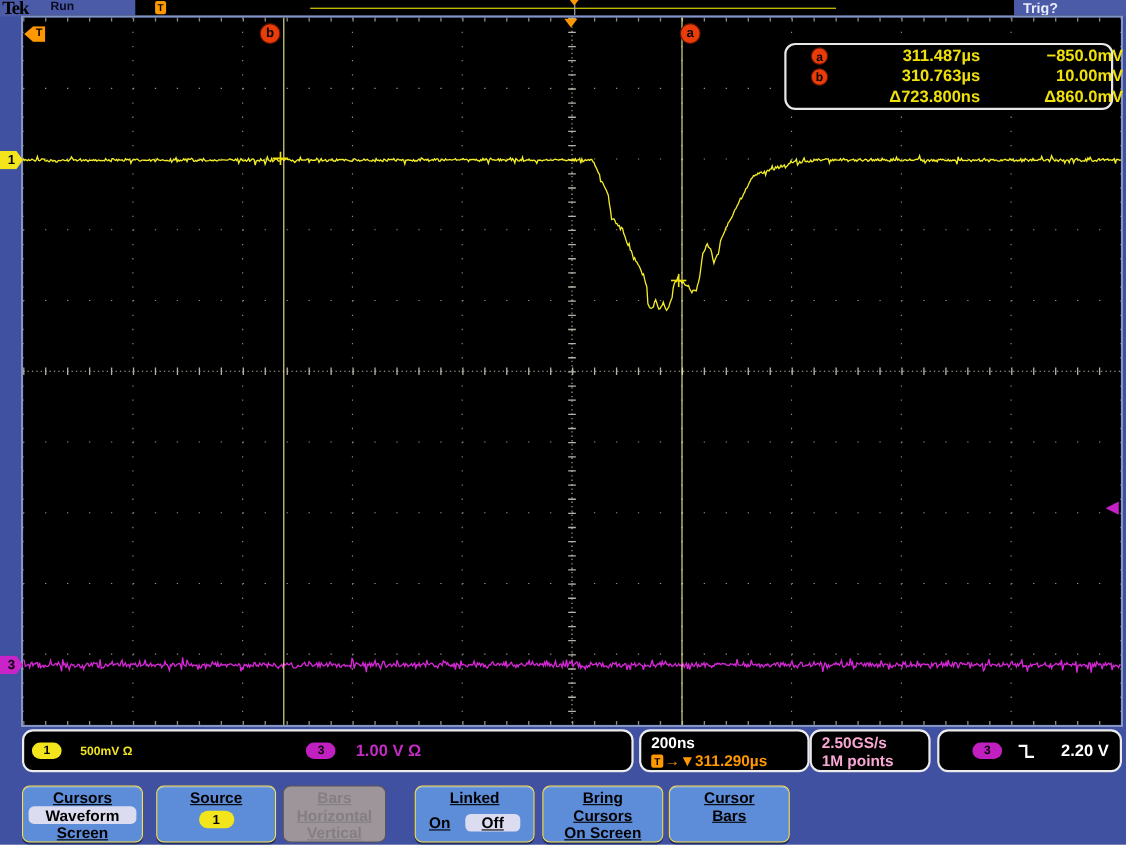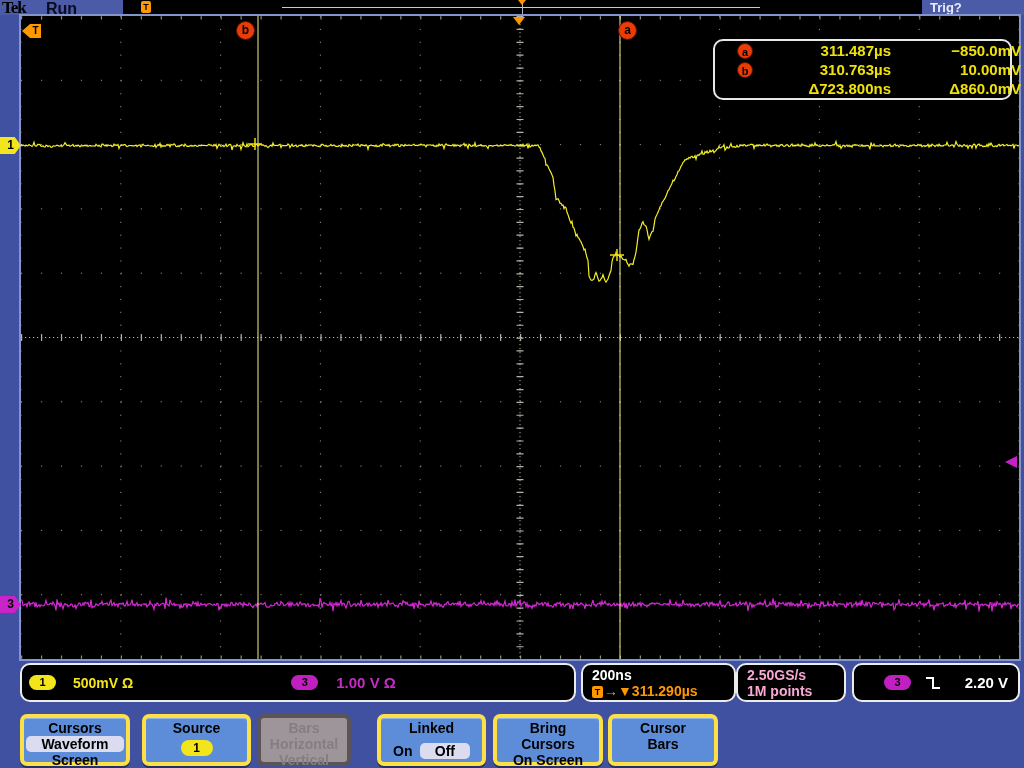--- a/index.html
+++ b/index.html
@@ -2,21 +2,21 @@
 <html><head>
 <meta charset="utf-8">
 <style>
   html,body{margin:0;padding:0;}
   .screen{position:relative;width:1024px;height:768px;background:#4151a1;overflow:hidden;
     font-family:"Liberation Sans","DejaVu Sans",sans-serif;}
   
   .topbar{position:absolute;left:0;top:0;width:1024px;height:15px;background:#4c5ba8;}
   .tek-logo{position:absolute;left:2px;top:-2px;color:#000;font-family:"Liberation Serif","DejaVu Serif",serif;
     font-weight:bold;font-size:17px;letter-spacing:-1px;}
-  .run-status{position:absolute;left:46px;top:0px;color:#0a0a20;font-weight:bold;font-size:16px;}
+  .run-status{position:absolute;left:46px;top:0px;color:#0a0a20;font-weight:bold;font-size:11px;}
   .recordbar{position:absolute;left:123px;top:0;width:799px;height:15px;background:#000;}
   .rec-t-icon{position:absolute;left:18px;top:1px;width:10px;height:12px;background:#ff9800;
     color:#000;font-weight:bold;font-size:9px;line-height:12px;text-align:center;border-radius:2px;}
   .rec-line{position:absolute;left:159px;top:7px;width:478px;height:1px;background:#f0e000;}
   .rec-trig{position:absolute;left:399px;top:1px;width:1px;height:13px;background:#b8b8c0;}
   .rec-trig:before{content:"";position:absolute;left:-4px;top:-1px;border-left:4px solid transparent;
     border-right:4px solid transparent;border-top:5px solid #ff9800;}
   .trig-box{position:absolute;left:922px;top:0;width:102px;height:15px;background:#4c5ba8;}
   .trig-text{position:absolute;left:8px;top:0;color:#e8ecfa;font-size:13px;font-weight:bold;}
   
@@ -51,39 +51,39 @@
   .ro-badge{width:16px;height:16px;border-radius:50%;background:#ea3c08;border:1px solid #5a1400;
     color:#000;font-size:11px;line-height:16px;text-align:center;box-sizing:border-box;}
   
   .statusbox{position:absolute;top:663px;height:39px;background:#000;border:2px solid #ececec;
     border-radius:10px;box-sizing:border-box;z-index:4;}
   .sb1{left:20px;width:556px;display:flex;align-items:center;}
   .ch-badge{display:inline-block;width:27px;height:15px;border-radius:8px;color:#000;font-weight:bold;
     font-size:11px;line-height:15px;text-align:center;}
   .b-yel{background:#f2e51c;}
   .b-mag{background:#c020c0;}
-  .sb1 .s1{color:#f2e51c;font-weight:bold;font-size:14px;margin-left:17px;}
+  .sb1 .s1{color:#f2e51c;font-weight:bold;font-size:11px;margin-left:17px;}
   .sb1 .badge3{margin-left:158px;}
   .sb1 .s3{color:#c42cc4;font-weight:bold;font-size:15px;margin-left:18px;}
   .sb1 .badge1{margin-left:7px;}
   .sb2{left:581px;width:155px;padding:2px 0 0 9px;}
   .sb2 .tb-scale{color:#fff;font-weight:bold;font-size:14px;line-height:16px;}
   .sb2 .tb-delay{color:#ff9800;font-weight:bold;font-size:14px;line-height:17px;display:flex;align-items:center;}
   .sb2 .t-sq{display:inline-block;width:11px;height:12px;background:#ff9800;color:#000;font-size:9px;
     line-height:12px;text-align:center;border-radius:2px;font-weight:bold;margin-right:1px;}
   .sb3{left:736px;width:110px;padding:2px 0 0 9px;color:#f9a8d4;font-weight:bold;font-size:14px;line-height:16px;}
   .sb4{left:852px;width:168px;display:flex;align-items:center;padding:0 10px;color:#fff;
     font-weight:bold;font-size:15px;}
   .sb4 .ch-badge{margin-left:20px;}
   .sb4 .slope{margin-left:14px;display:inline-flex;}
   .sb4 .lvl{margin-left:auto;text-align:center;}
   
-  .mbtn{position:absolute;top:714px;height:52px;background:#5d8dd8;border:4px solid #fde047;
+  .mbtn{position:absolute;top:714px;height:52px;background:#5d8dd8;border:1px solid #fde047;
     border-radius:7px;box-sizing:border-box;color:#000;font-weight:bold;font-size:14px;
-    text-align:center;padding-top:2px;line-height:16px;box-shadow:inset 0 1px 0 #8fb5ea,0 2px 0 #20306e;z-index:4;}
+    text-align:center;padding-top:2px;line-height:16px;box-shadow:inset 0 1px 0 #8fb5ea,0 2px 0 #20306e;z-index:4;text-decoration:underline;}
   .mbtn .pill{display:inline-block;background:#dcdcf0;border-radius:5px;padding:0 15px;}
   .mbtn.disabled{background:#9d9599;color:#847e82;box-shadow:none;border-color:#5a5458;}
   .src-oval{display:inline-block;width:32px;height:16px;background:#f2e51c;border-radius:9px;
     color:#000;font-size:12px;line-height:16px;margin-top:4px;}
   .onoff{display:flex;justify-content:space-between;padding:0 12px;margin-top:7px;}
   .mb1{left:20px;width:110px;}
   .mb2{left:142px;width:109px;}
   .mb3{left:257px;width:94px;}
   .mb4{left:377px;width:109px;}
   .mb5{left:493px;width:110px;}

